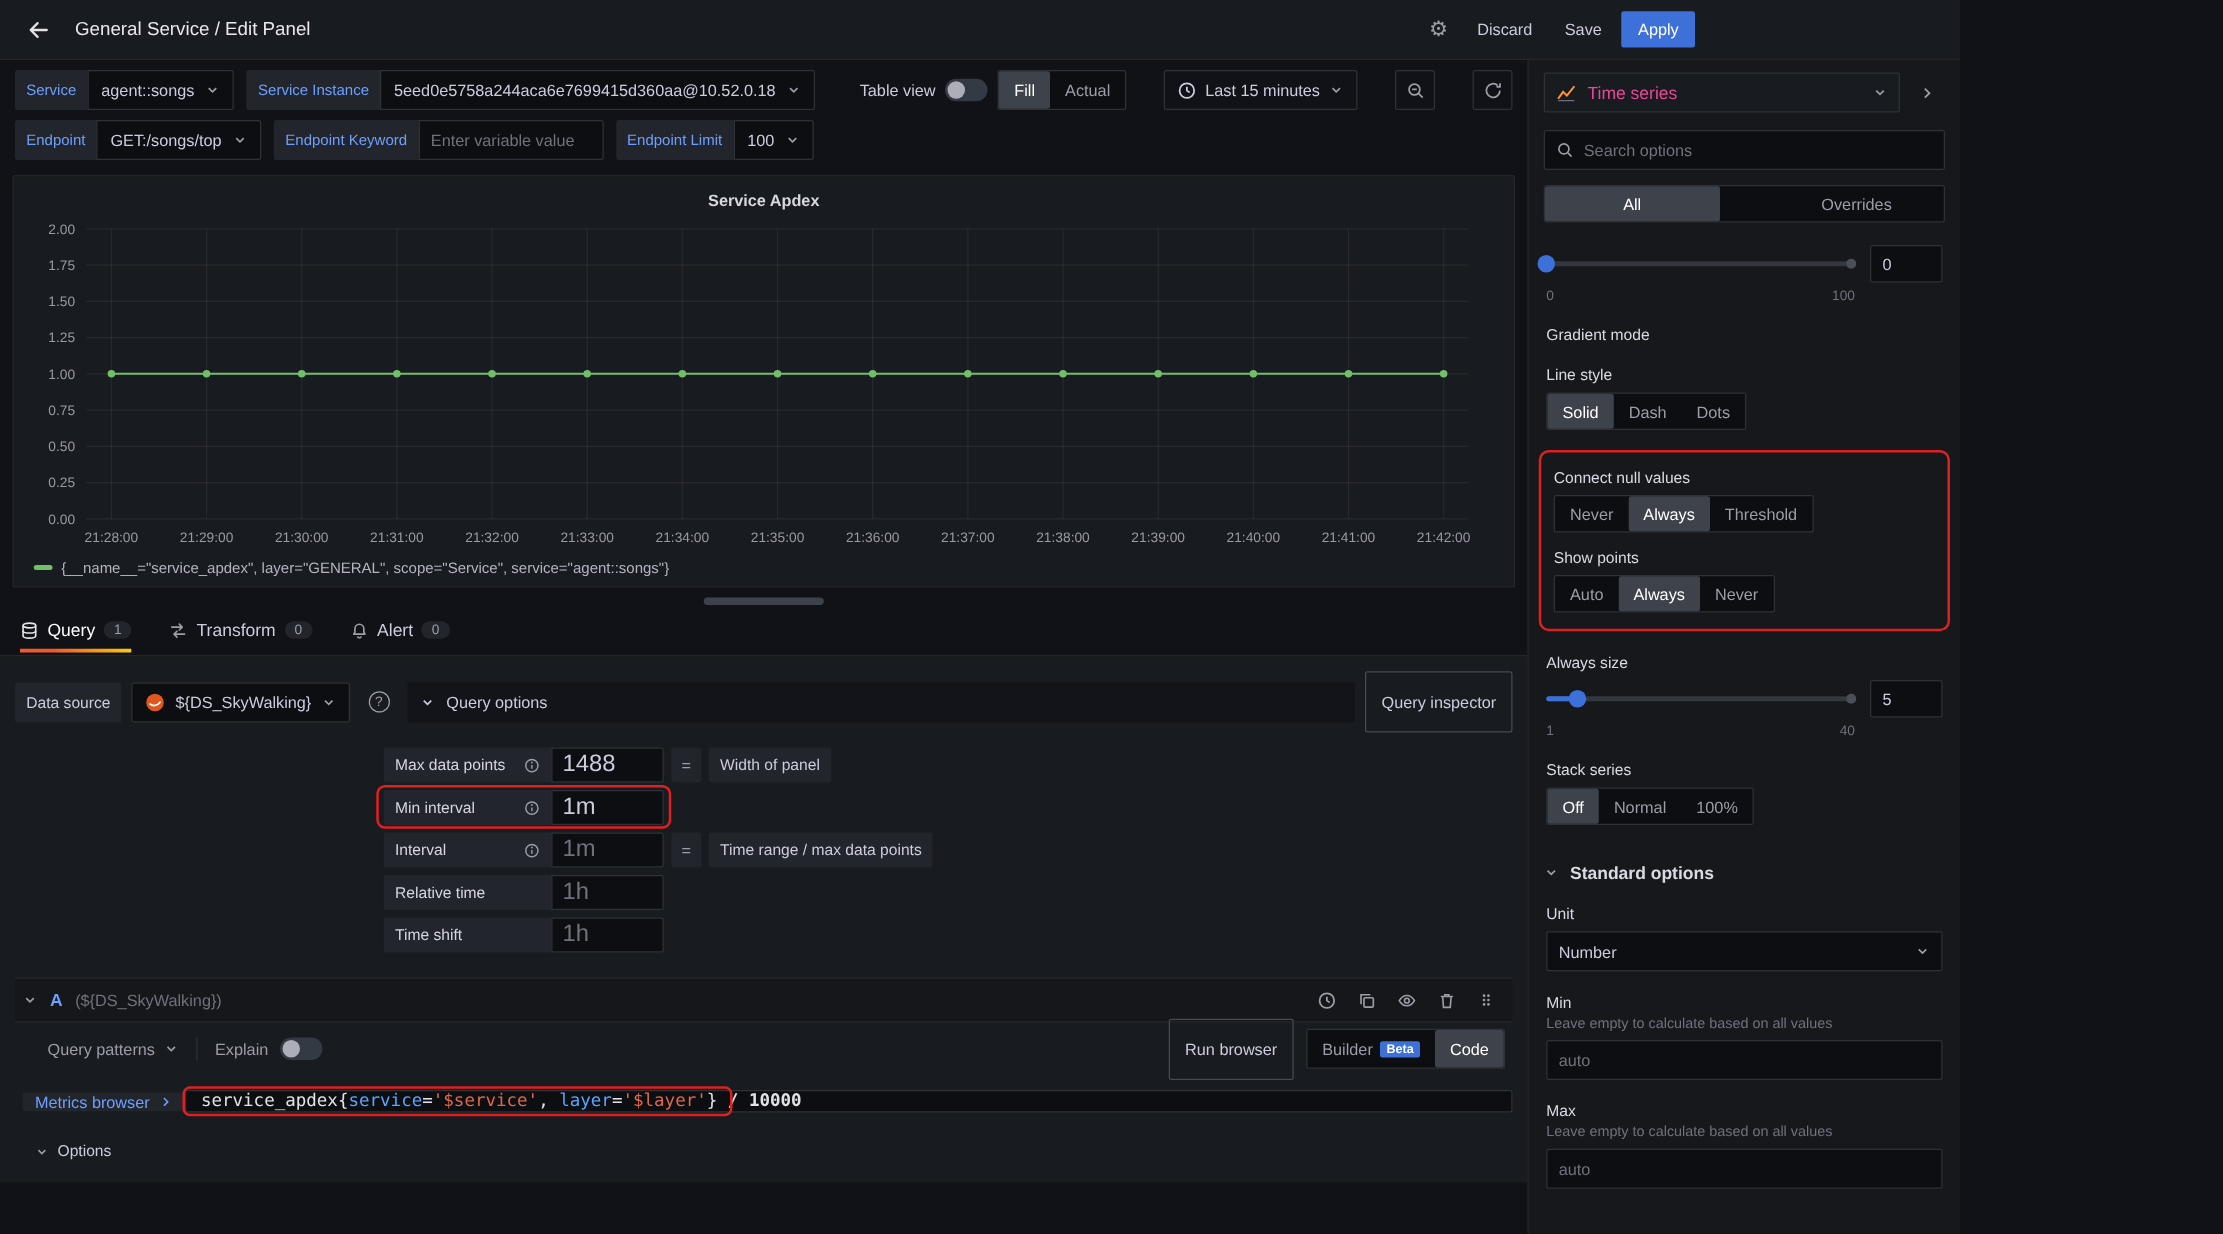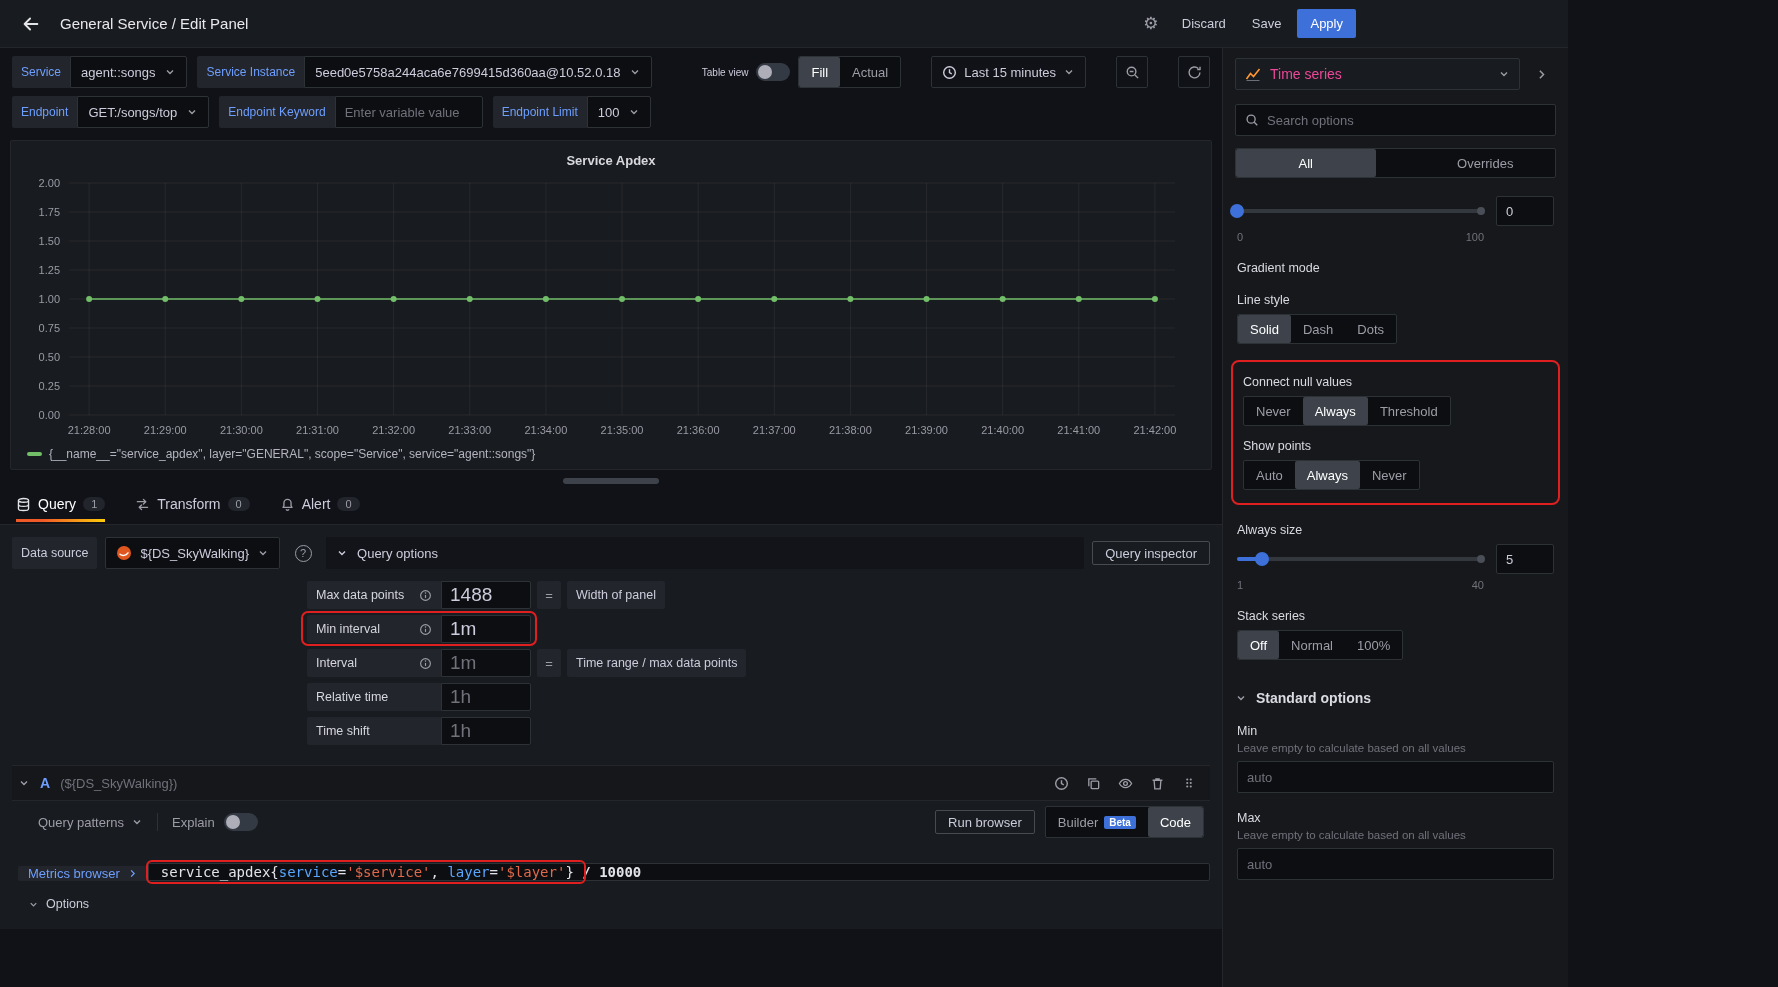--- a/index.html
+++ b/index.html
@@ -28,21 +28,21 @@
 
   
   .main{position:absolute;top:48px;left:0;width:1222px;height:939px;}
   .submenu{display:flex;align-items:center;gap:10px;padding:8px 12px 0 12px;}
   .var-group{display:flex;align-items:stretch;height:32px;}
   .var-label{display:flex;align-items:center;padding:0 9px;background:var(--bg-chip);color:var(--c-link);font-size:12px;font-weight:500;border-radius:2px 0 0 2px;white-space:nowrap;}
   .var-value{display:inline-flex;align-items:center;gap:9px;padding:0 10px;background:var(--bg-input);border:1px solid var(--border);color:var(--text);border-radius:0 2px 2px 0;white-space:nowrap;}
   .var-input{height:32px;width:148px;background:var(--bg-input);border:1px solid var(--border);border-radius:0 2px 2px 0;color:var(--text);padding:0 9px;font-size:13px;font-family:inherit;}
   .var-input::placeholder{color:var(--text-faint);}
   .row-right{margin-left:auto;display:flex;align-items:center;gap:8px;}
-  .tv-wrap{display:flex;align-items:center;gap:8px;color:var(--text);font-size:10px;}
+  .tv-wrap{display:flex;align-items:center;gap:8px;color:var(--text);font-size:13px;}
   .switch{width:34px;height:18px;border-radius:9px;background:#343a43;position:relative;display:inline-block;cursor:pointer;}
   .switch .knob{position:absolute;left:2px;top:2px;width:14px;height:14px;border-radius:50%;background:#aeaeb9;}
   .radio-group{display:inline-flex;align-items:center;height:32px;background:var(--bg-input);border:1px solid var(--border);border-radius:2px;}
   .radio-btn{height:100%;padding:0 12px;display:inline-flex;align-items:center;gap:6px;color:var(--text-dim);font-size:13px;border-radius:2px;white-space:nowrap;}
   .radio-btn.selected{background:var(--sel-bg);color:#fff;font-weight:500;}
   .tool-btn{height:32px;border:1px solid var(--border);border-radius:2px;display:inline-flex;align-items:center;gap:7px;padding:0 10px;color:var(--text);margin-left:22px;}
   .tool-btn.sq{width:32px;justify-content:center;padding:0;color:var(--text-dim);}
 
   
   .chart-panel{margin:12px 10px 0;background:var(--bg-panel);border:1px solid var(--border-soft);border-radius:2px;padding:8px 10px 2px;}
@@ -61,21 +61,21 @@
   .tab.active::after{content:"";position:absolute;left:0;right:0;bottom:0;height:3px;background-image:linear-gradient(90deg,#f05a28 30%,#fbca0a 99%);}
   .count{background:var(--bg-chip);border-radius:9px;padding:1px 8px;font-size:11px;color:var(--text-dim);}
 
   
   .query-wrap{margin-top:2px;border-top:1px solid var(--border-soft);background:var(--bg-panel);padding:12px 12px 18px;min-height:352px;}
   .ds-row{display:flex;align-items:center;gap:8px;}
   .chip{display:inline-flex;align-items:center;height:32px;padding:0 9px;background:var(--bg-chip);border-radius:2px;font-size:12.5px;color:var(--text);white-space:nowrap;}
   .ds-picker{height:32px;display:inline-flex;align-items:center;gap:8px;padding:0 10px;background:var(--bg-input);border:1px solid var(--border);border-radius:2px;}
   .q-circle{width:17px;height:17px;border:1.4px solid currentColor;border-radius:50%;font-size:11px;display:flex;align-items:center;justify-content:center;color:var(--text-dim);}
   .qo-bar{flex:1;height:32px;display:flex;align-items:center;gap:9px;padding:0 10px;background:#121419;border-radius:2px;color:var(--text);font-weight:500;font-size:13px;}
-  .secondary-btn{height:24px;padding:0 12px;border:1px solid #464b52;border-radius:2px;color:var(--text);display:inline-flex;align-items:center;white-space:nowrap;}
+  .secondary-btn{height:49px;padding:0 12px;border:1px solid #464b52;border-radius:2px;color:var(--text);display:inline-flex;align-items:center;white-space:nowrap;}
   .qo-rows{margin:12px 0 0 295px;}
   .qo-row{display:flex;align-items:center;margin-bottom:6px;}
   .qo-label{width:134px;height:28px;display:inline-flex;align-items:center;justify-content:space-between;padding:0 9px;background:var(--bg-chip);border-radius:2px 0 0 2px;font-size:12.5px;font-weight:500;color:#d6d6df;}
   .qo-label svg{color:var(--text-dim);}
   .qo-input{width:90px;height:28px;background:var(--bg-input);border:1px solid var(--border);color:var(--text);padding:0 8px;font-size:19px;font-family:inherit;border-radius:0 2px 2px 0;}
   .qo-input::placeholder{color:var(--text-faint);}
   .qo-eq{height:28px;width:24px;display:inline-flex;align-items:center;justify-content:center;background:var(--bg-chip);border-radius:2px;margin-left:6px;color:var(--text-dim);}
   .qo-row .chip{margin-left:6px;height:28px;}
   .highlight-red{position:relative;width:fit-content;}
   .highlight-red::after{content:"";position:absolute;top:-4px;bottom:-3px;left:-6px;right:-6px;border:2.5px solid var(--c-red);border-radius:7px;pointer-events:none;}
@@ -84,21 +84,21 @@
   .ref-row>svg{color:var(--text-dim);}
   .ref-id{color:var(--c-link);font-weight:700;font-size:14px;}
   .ref-ds{color:var(--text-faint);font-size:13px;}
   .ref-actions{margin-left:auto;display:flex;gap:2px;}
   .patterns-row{display:flex;align-items:center;gap:14px;height:42px;padding:0 6px 0 26px;}
   .ghost-btn{display:inline-flex;align-items:center;gap:7px;color:var(--text-dim);}
   .vdiv{width:1px;height:18px;background:var(--border);}
   .explain-wrap{display:flex;align-items:center;gap:9px;color:var(--text-dim);}
   .patterns-right{margin-left:auto;display:flex;gap:10px;align-items:center;}
   .beta-badge{background:var(--c-blue);color:#fff;font-size:10px;padding:1px 5px;border-radius:2px;font-weight:700;}
-  .metrics-row{display:flex;align-items:flex-end;margin:4px 0 0 6px;height:34px;}
+  .metrics-row{display:flex;align-items:center;margin:4px 0 0 6px;height:34px;}
   .metrics-btn{display:inline-flex;align-items:center;gap:7px;padding:0 10px;background:var(--bg-chip);color:var(--c-link);font-weight:500;border-radius:2px 0 0 2px;font-size:13px;}
   .code-box{flex:1;position:relative;display:flex;align-items:center;background:var(--bg-input);border:1px solid var(--border);border-radius:0 2px 2px 0;padding:0 12px;font-family:"DejaVu Sans Mono","Liberation Mono",monospace;font-size:14px;color:#e2e3e8;}
   .code-annotation{position:absolute;left:-3px;top:-4px;height:calc(100% + 8px);width:440px;border:2.5px solid var(--c-red);border-radius:6px;pointer-events:none;}
   .tk-label{color:var(--c-code-label);}
   .tk-str{color:var(--c-code-string);}
   .tk-tail{font-weight:700;}
   .options-footer{display:flex;align-items:center;gap:7px;margin:16px 0 0 16px;font-size:12.5px;font-weight:500;color:var(--text);}
   .options-footer svg{color:var(--text-dim);}
 
   
@@ -613,20 +613,29 @@
       </div>
     </div>
 
     <div class="section-header">
       <svg width="12" height="12" viewBox="0 0 16 16" fill="none" stroke="currentColor" stroke-width="1.8">
           <path d="M4 6l4 4 4-4"></path>
         </svg>
       <span>Standard options</span>
     </div>
 
+    <div class="field">
+      <div class="f-label">Unit</div>
+      <button class="select-box">
+        <span>Number</span>
+        <svg class="caret push" width="12" height="12" viewBox="0 0 16 16" fill="none" stroke="currentColor" stroke-width="1.8">
+            <path d="M4 6l4 4 4-4"></path>
+          </svg>
+      </button>
+    </div>
 
     <div class="field">
       <div class="f-label">Min</div>
       <div class="f-hint">Leave empty to calculate based on all values</div>
       <input class="text-input" placeholder="auto" style="">
     </div>
 
     <div class="field">
       <div class="f-label">Max</div>
       <div class="f-hint">Leave empty to calculate based on all values</div>

